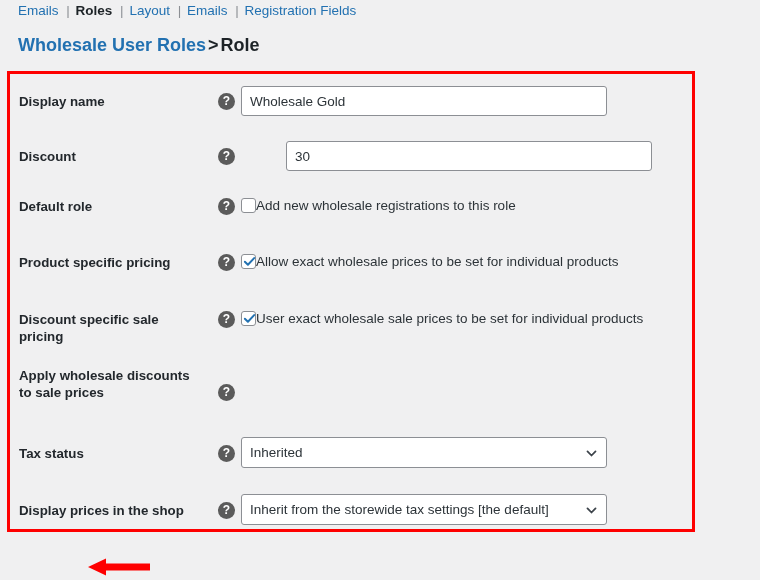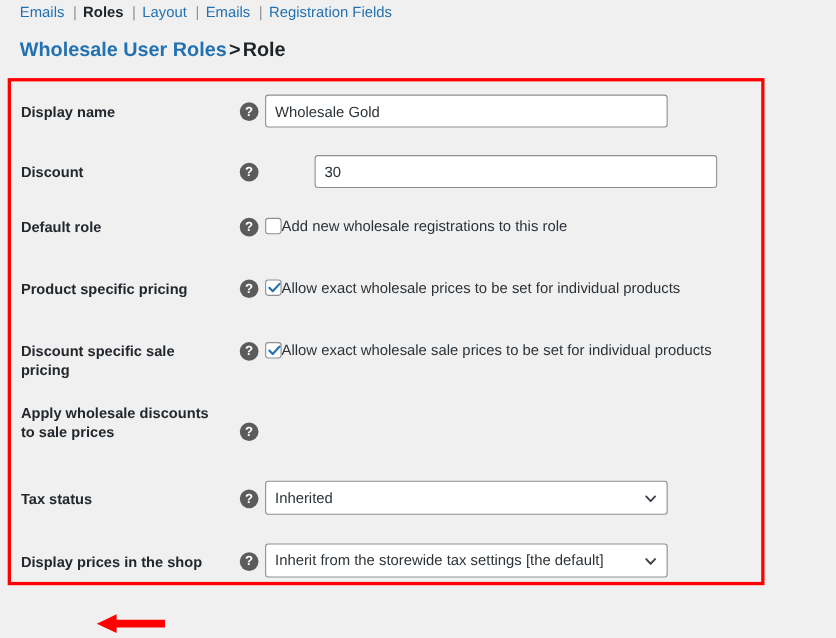--- a/index.html
+++ b/index.html
@@ -346,21 +346,21 @@
       <div class="fhelp" style="top:0px;">
         <span class="helpicon"></span>
       </div>
       <div class="fctl" style="top:-1px;">
         <div class="cbwrap">
           <span class="cbox checked">
             <svg class="tick" viewBox="0 0 14 14">
               <path d="M2 7.2 L5.3 10.5 L12 3.3" fill="none" stroke="#2271b1" stroke-width="2.1" stroke-linecap="round" stroke-linejoin="round"></path>
             </svg>
           </span>
-          <span class="cblabel">Allow exact wholesale sale prices to be set for individual products</span>
+          <span class="cblabel">User exact wholesale sale prices to be set for individual products</span>
         </div>
       </div>
     </div>
 
     <div class="frow" style="top:293px;height:50px;">
       <div class="flabel" style="top:0px;">Apply wholesale discounts to sale prices</div>
       <div class="fhelp" style="top:17px;">
         <span class="helpicon"></span>
       </div>
     </div>

